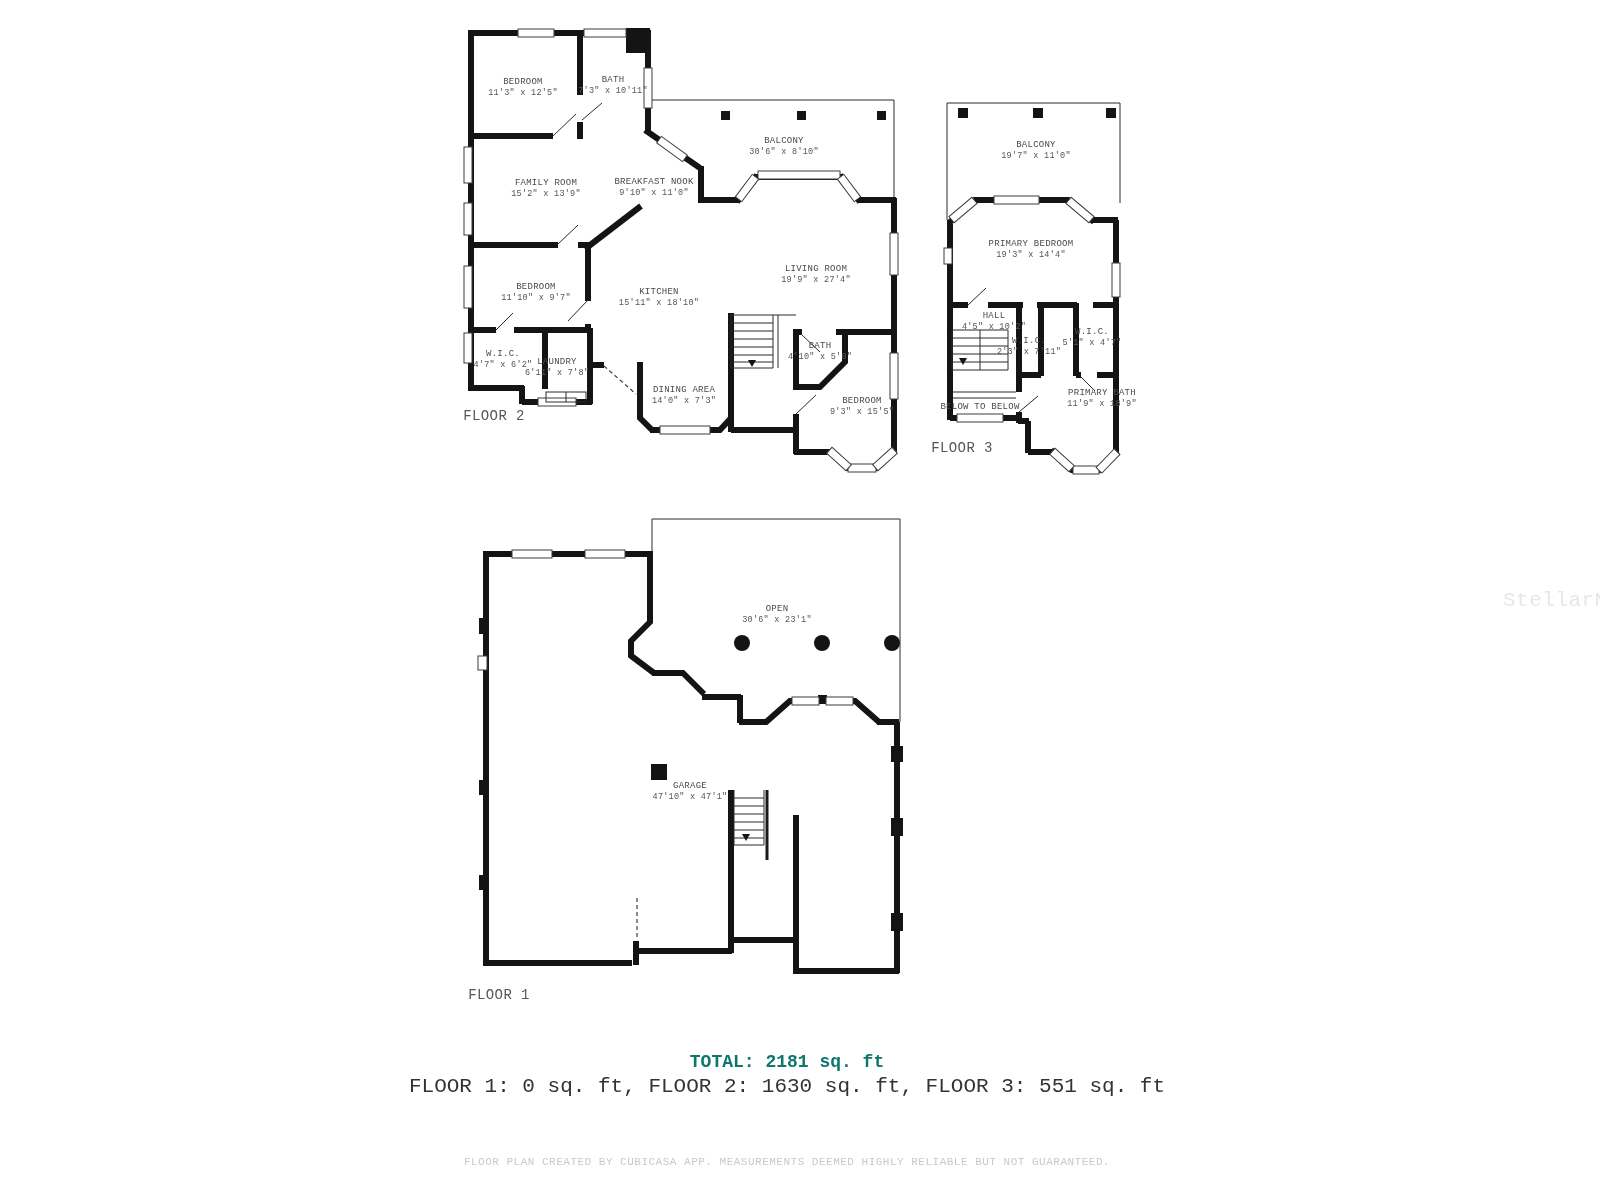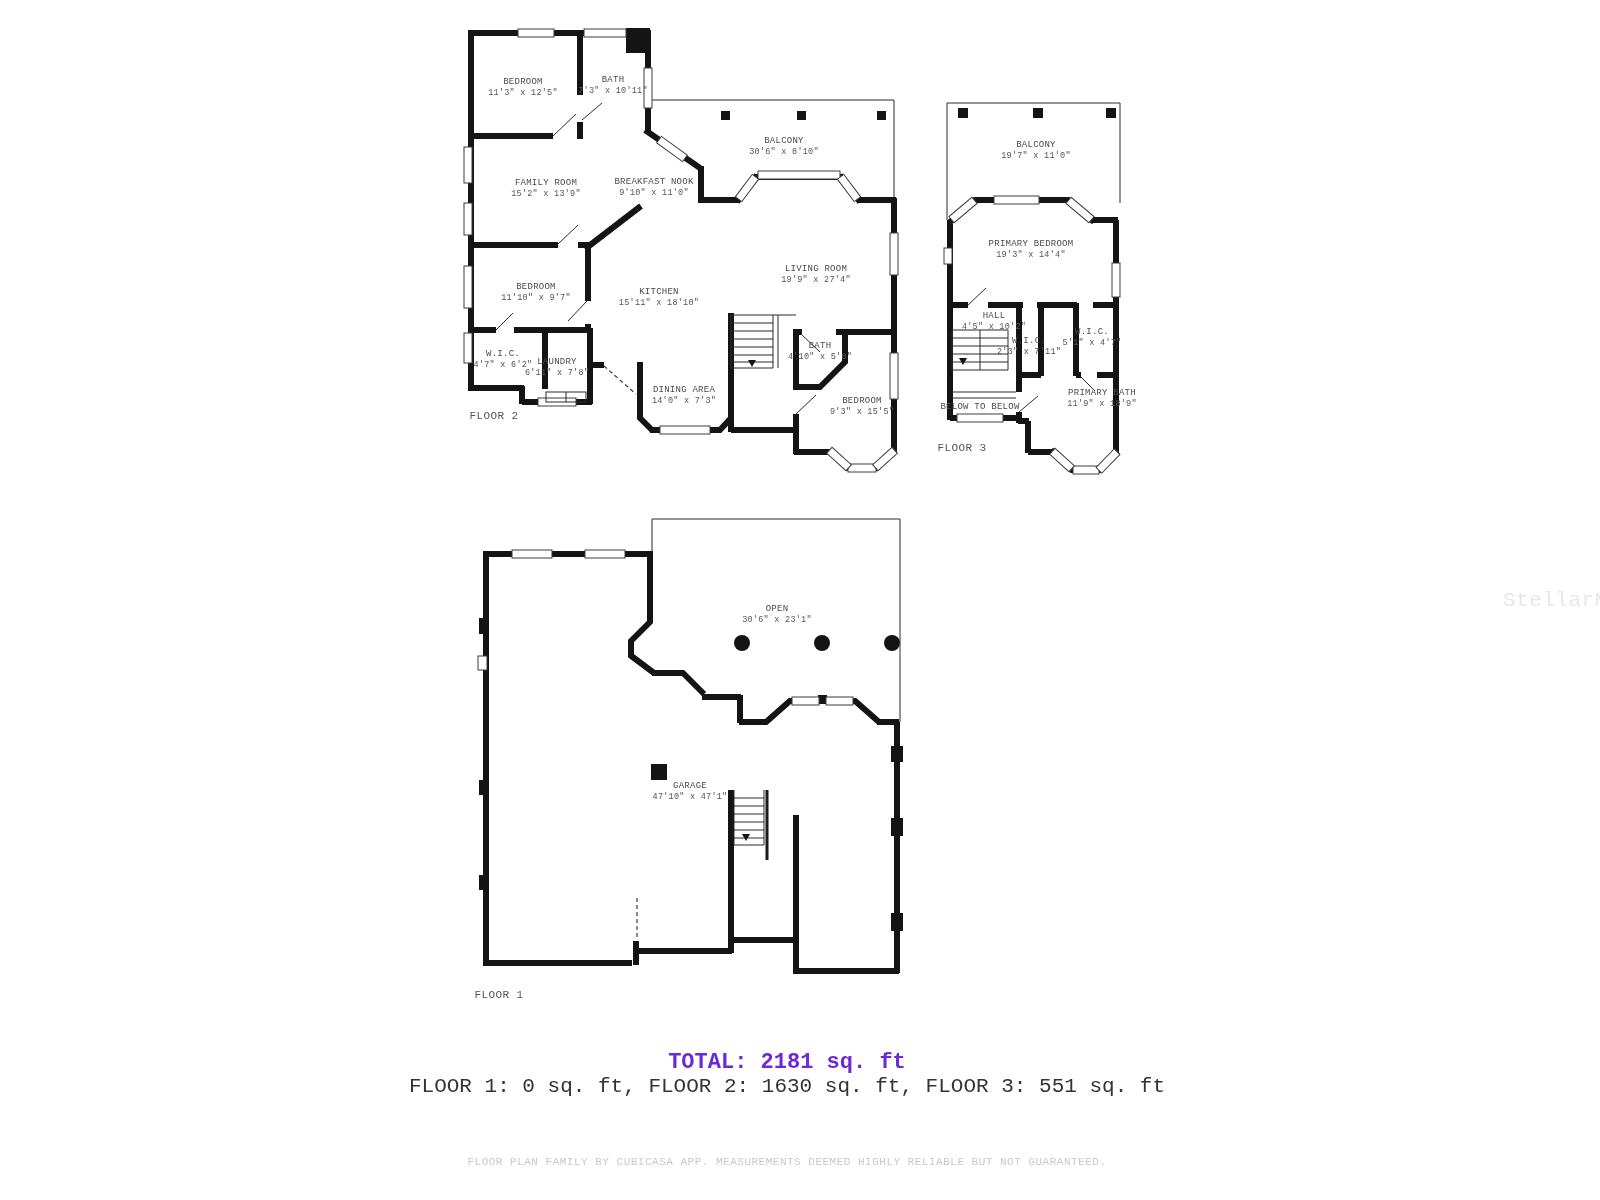--- a/index.html
+++ b/index.html
@@ -10,23 +10,23 @@
   .t   {stroke:#2b2b2b;stroke-width:1;fill:none;}
   .r3  {stroke:#1a1a1a;stroke-width:3;fill:none;}
   .win {fill:#ffffff;stroke:#3c3c3c;stroke-width:1;}
   .blk {fill:#141414;stroke:none;}
   .d   {stroke:#3c3c3c;stroke-width:1.2;fill:none;stroke-dasharray:4 3;}
   .lbl{position:absolute;transform:translate(-50%,-50%);display:flex;flex-direction:column;
        align-items:center;text-align:center;white-space:nowrap;color:#4a4a4a;
        font-size:9px;line-height:1.25;letter-spacing:.25px;}
   .lbl .rd{font-size:8.5px;color:#555;}
   .flr{position:absolute;transform:translate(-50%,-50%);white-space:nowrap;
-       font-size:11px;color:#565656;letter-spacing:.4px;}
+       font-size:14px;color:#565656;letter-spacing:.4px;}
   .summary{position:absolute;left:0;top:1050px;width:1574px;text-align:center;color:#2e2e2e;}
-  .summary .total{font-size:22px;font-weight:bold;color:#6d28d9;line-height:25px;}
+  .summary .total{font-size:18px;font-weight:bold;color:#0f766e;line-height:25px;}
   .summary .sline{font-size:21px;line-height:23px;color:#333;}
   .footer{position:absolute;left:0;top:1156px;width:1574px;text-align:center;
           font-size:11px;color:#c9c9c9;letter-spacing:.5px;}
   .watermark{position:absolute;left:1503px;top:589px;font-size:21px;color:#e7e7e7;
              letter-spacing:.5px;}
 </style>
 </head>
 <body>
 
 <div class="page">
@@ -277,16 +277,16 @@
     <span class="rn">GARAGE</span>
     <span class="rd">47'10" x 47'1"</span>
   </div>
   <div class="flr" style="left:499px;top:995px">FLOOR 1</div>
 
   <div class="summary">
     <div class="total">TOTAL: 2181 sq. ft</div>
     <div class="sline">FLOOR 1: 0 sq. ft, FLOOR 2: 1630 sq. ft, FLOOR 3: 551 sq. ft</div>
   </div>
 
-  <div class="footer">FLOOR PLAN FAMILY BY CUBICASA APP. MEASUREMENTS DEEMED HIGHLY RELIABLE BUT NOT GUARANTEED.</div>
+  <div class="footer">FLOOR PLAN CREATED BY CUBICASA APP. MEASUREMENTS DEEMED HIGHLY RELIABLE BUT NOT GUARANTEED.</div>
 
   <div class="watermark">StellarMLS</div>
 </div>
 
 </body></html>

